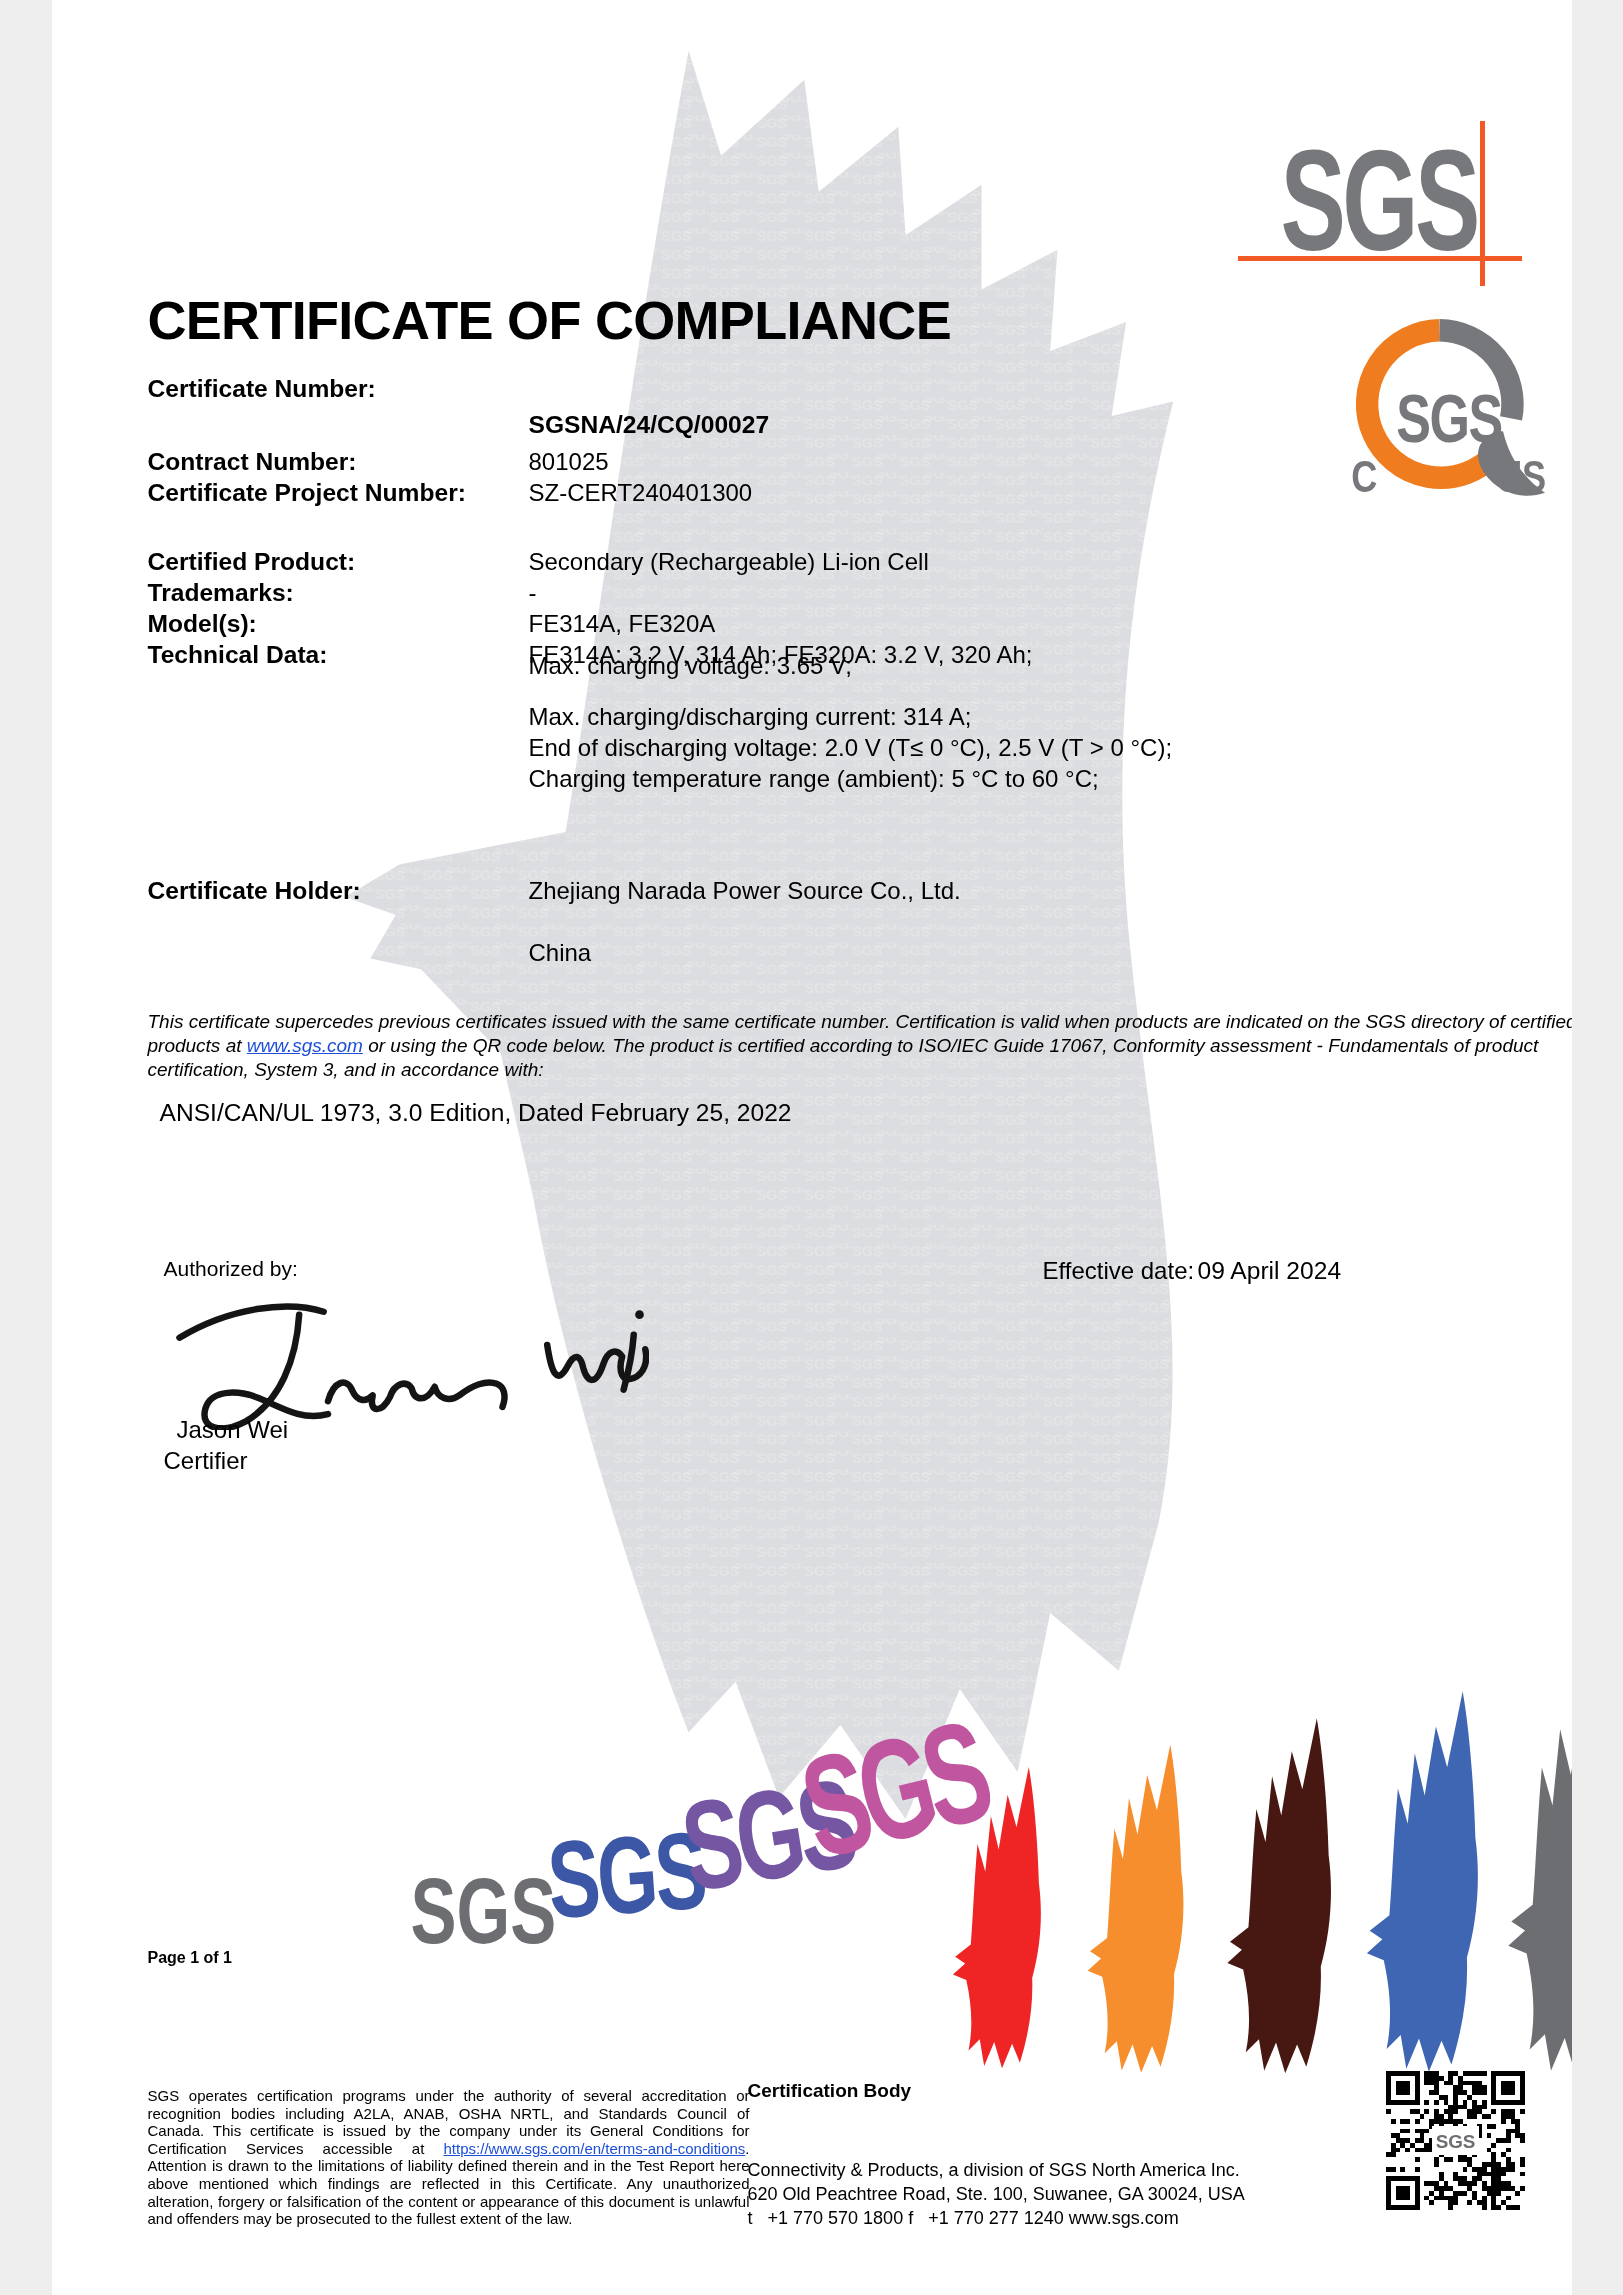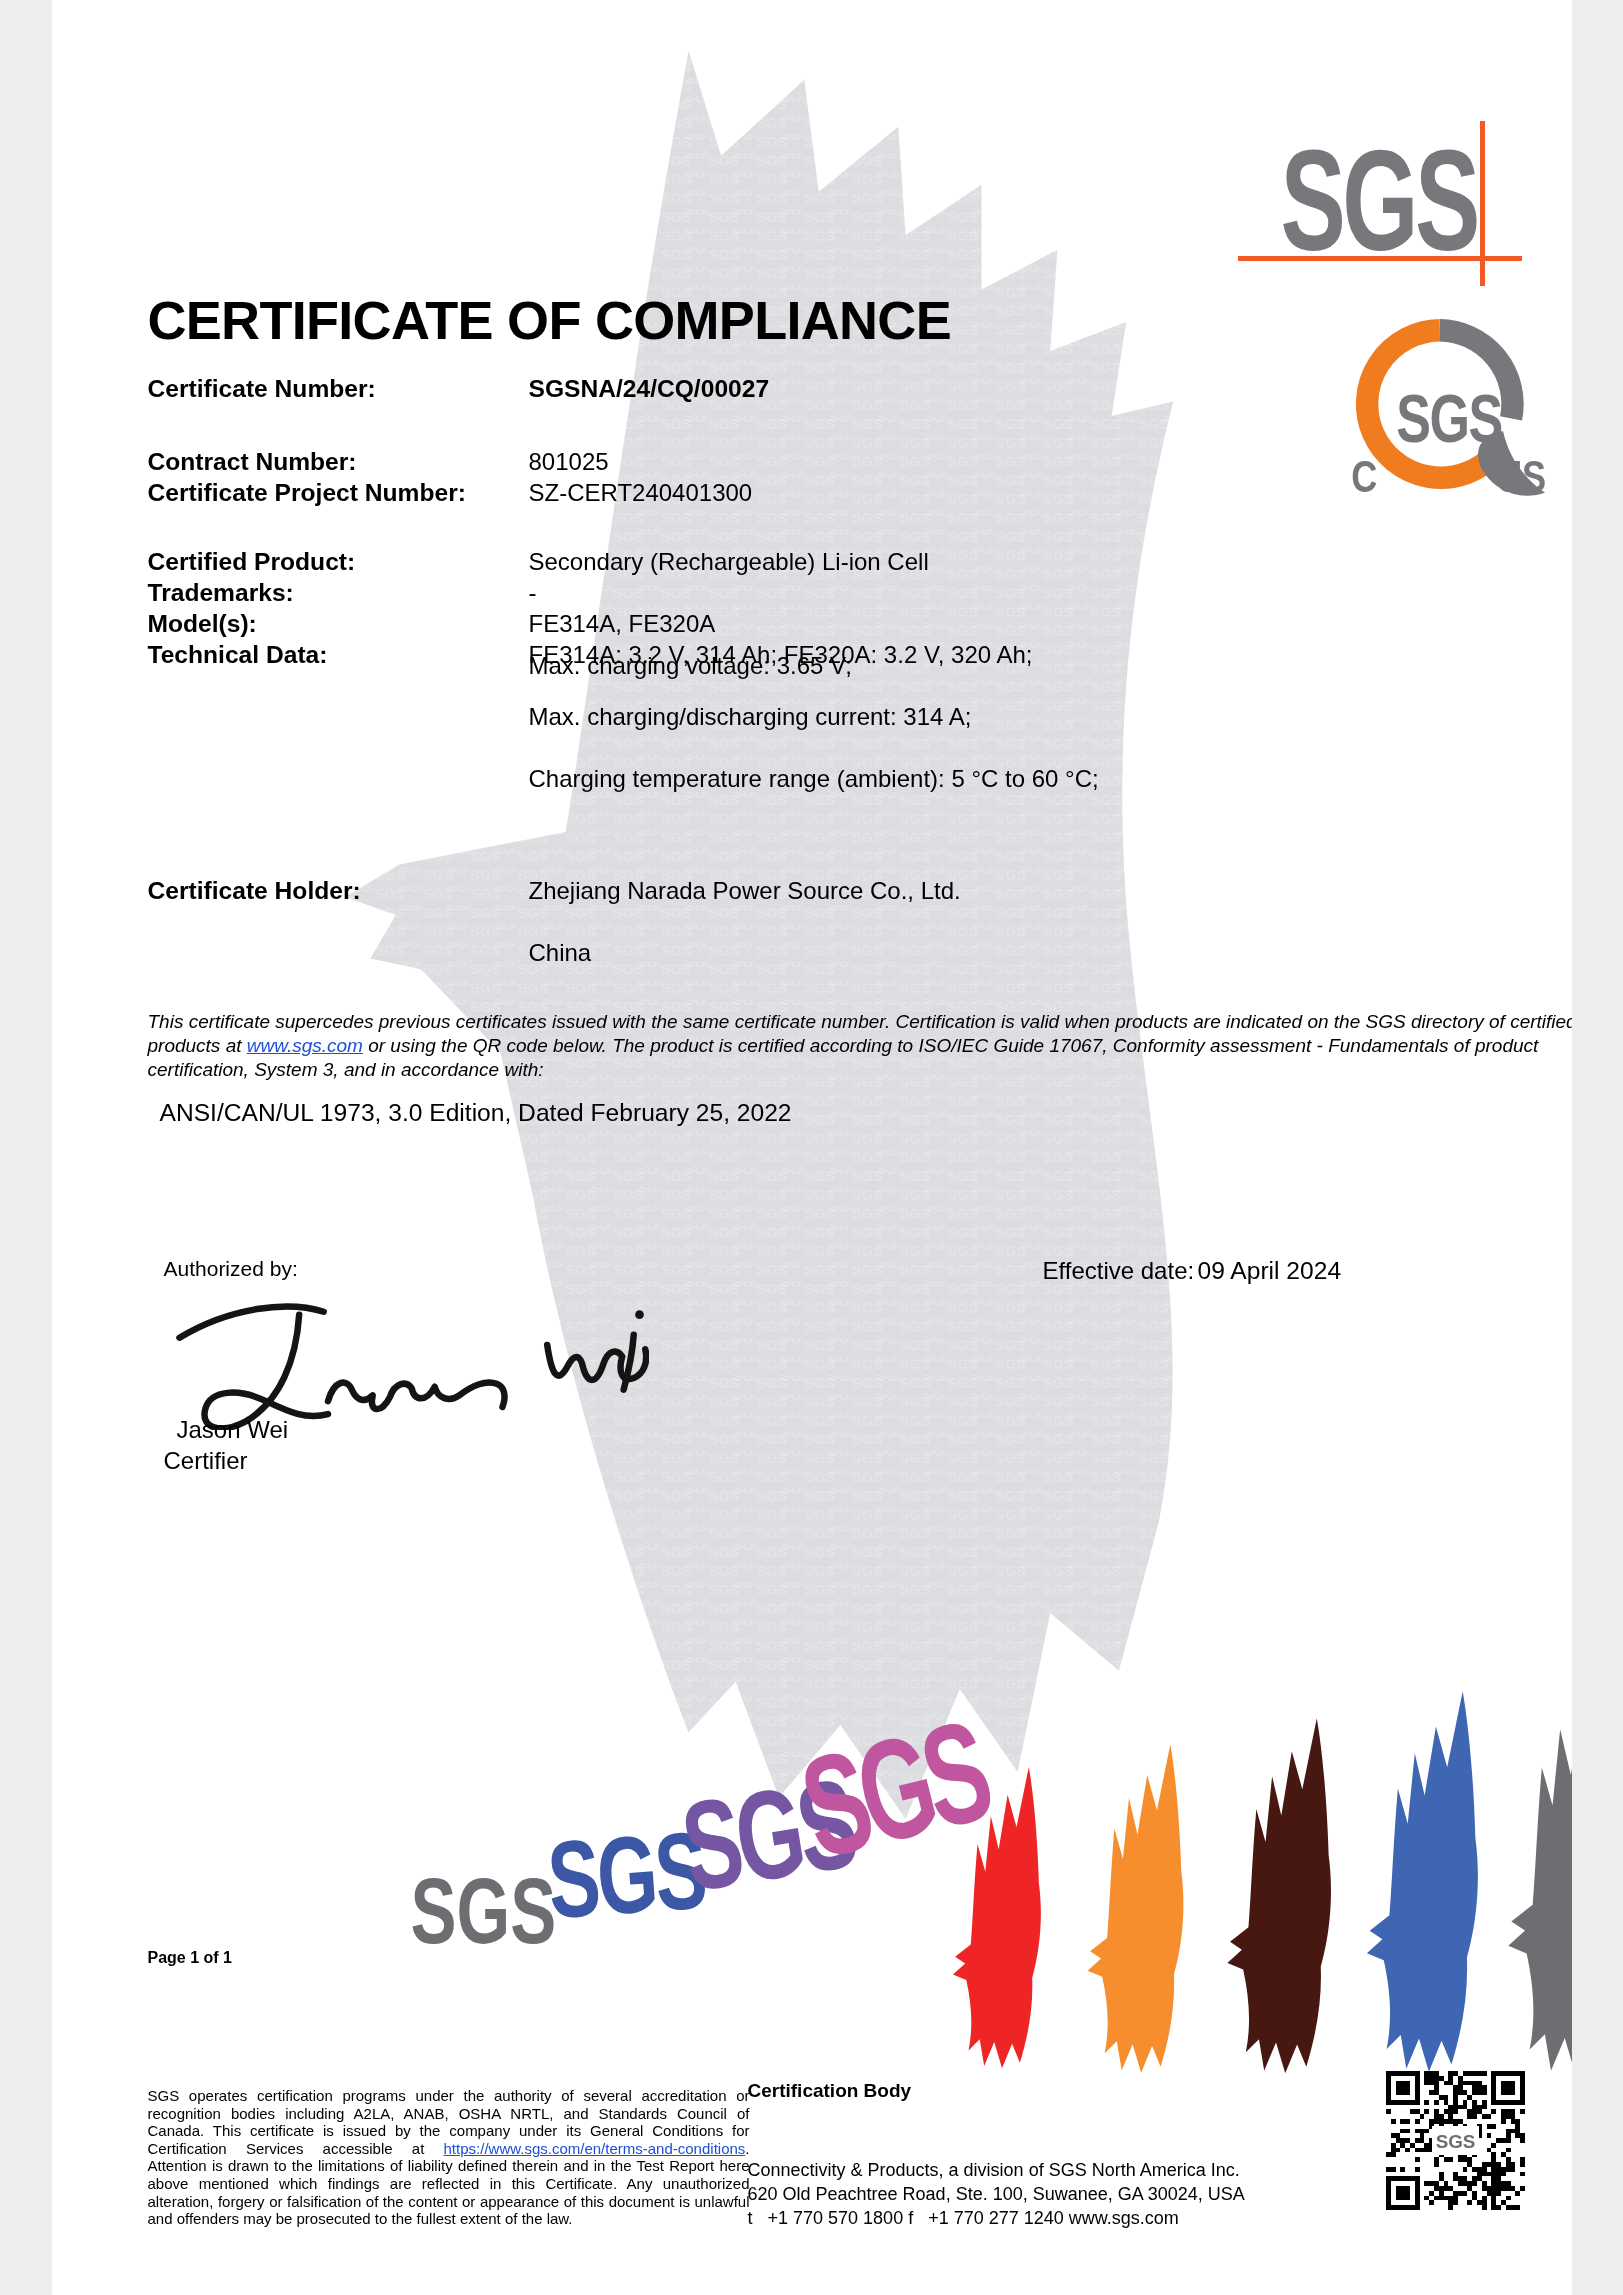--- a/index.html
+++ b/index.html
@@ -19,21 +19,21 @@
   .cross-h{position:absolute;left:1186px;top:256px;width:284px;height:5px;background:#f15a24;z-index:1;}
   .cross-v{position:absolute;left:1428px;top:121px;width:5px;height:165px;background:#f15a24;z-index:1;}
   .qmark{position:absolute;left:1279px;top:310px;z-index:2;}
   
   .title{
     position:absolute;left:96px;top:289px;z-index:2;
     font-size:54px;font-weight:bold;letter-spacing:-0.7px;white-space:nowrap;
   }
   .flabel{position:absolute;left:96px;z-index:2;font-size:24.6px;font-weight:bold;white-space:nowrap;}
   .fvalue{position:absolute;left:477px;z-index:2;font-size:24px;white-space:nowrap;}
-  .bold{font-weight:bold;}
+  .bold{font-weight:bold;margin-top:36px;}
   .legal{
     position:absolute;left:96px;top:1010px;width:1436px;z-index:2;
     font-size:19px;font-style:italic;line-height:24px;
   }
   .link{color:#1d4ed8;text-decoration:underline;cursor:pointer;font-style:inherit;}
   .standard{position:absolute;left:108px;top:1099px;z-index:2;font-size:24.6px;white-space:nowrap;}
   .authby{position:absolute;left:112px;top:1257px;z-index:2;font-size:21px;}
   .efflabel{position:absolute;left:947px;top:1257px;z-index:2;font-size:24px;margin-left:44px;}
   .effvalue{position:absolute;left:1146px;top:1257px;z-index:2;font-size:24.6px;}
   .signature{position:absolute;left:105px;top:1293px;z-index:2;}
@@ -114,20 +114,21 @@
   <div class="flabel" style="top:579px">Trademarks:</div>
   <div class="fvalue" style="top:579px">-</div>
 
   <div class="flabel" style="top:610px">Model(s):</div>
   <div class="fvalue" style="top:610px">FE314A, FE320A</div>
 
   <div class="flabel" style="top:641px">Technical Data:</div>
   <div class="fvalue" style="top:641px">FE314A: 3.2 V, 314 Ah; FE320A: 3.2 V, 320 Ah;</div>
   <div class="fvalue" style="top:652px">Max. charging voltage: 3.65 V;</div>
   <div class="fvalue" style="top:703px">Max. charging/discharging current: 314 A;</div>
+  <div class="fvalue" style="top:734px">End of discharging voltage: 2.0 V (T≤ 0 °C), 2.5 V (T &gt; 0 °C);</div>
   <div class="fvalue" style="top:765px">Charging temperature range (ambient): 5 °C to 60 °C;</div>
 
   <div class="flabel" style="top:877px">Certificate Holder:</div>
   <div class="fvalue" style="top:877px">Zhejiang Narada Power Source Co., Ltd.</div>
   <div class="fvalue" style="top:939px">China</div>
 
   <div class="legal">
     <span>This certificate supercedes previous certificates issued with the same certificate number. Certification is valid when products are indicated on the SGS directory of certified products at </span><a class="link">www.sgs.com</a><span> or using the QR code below. The product is certified according to ISO/IEC Guide 17067, Conformity assessment - Fundamentals of product certification, System 3, and in accordance with:</span>
   </div>
 

